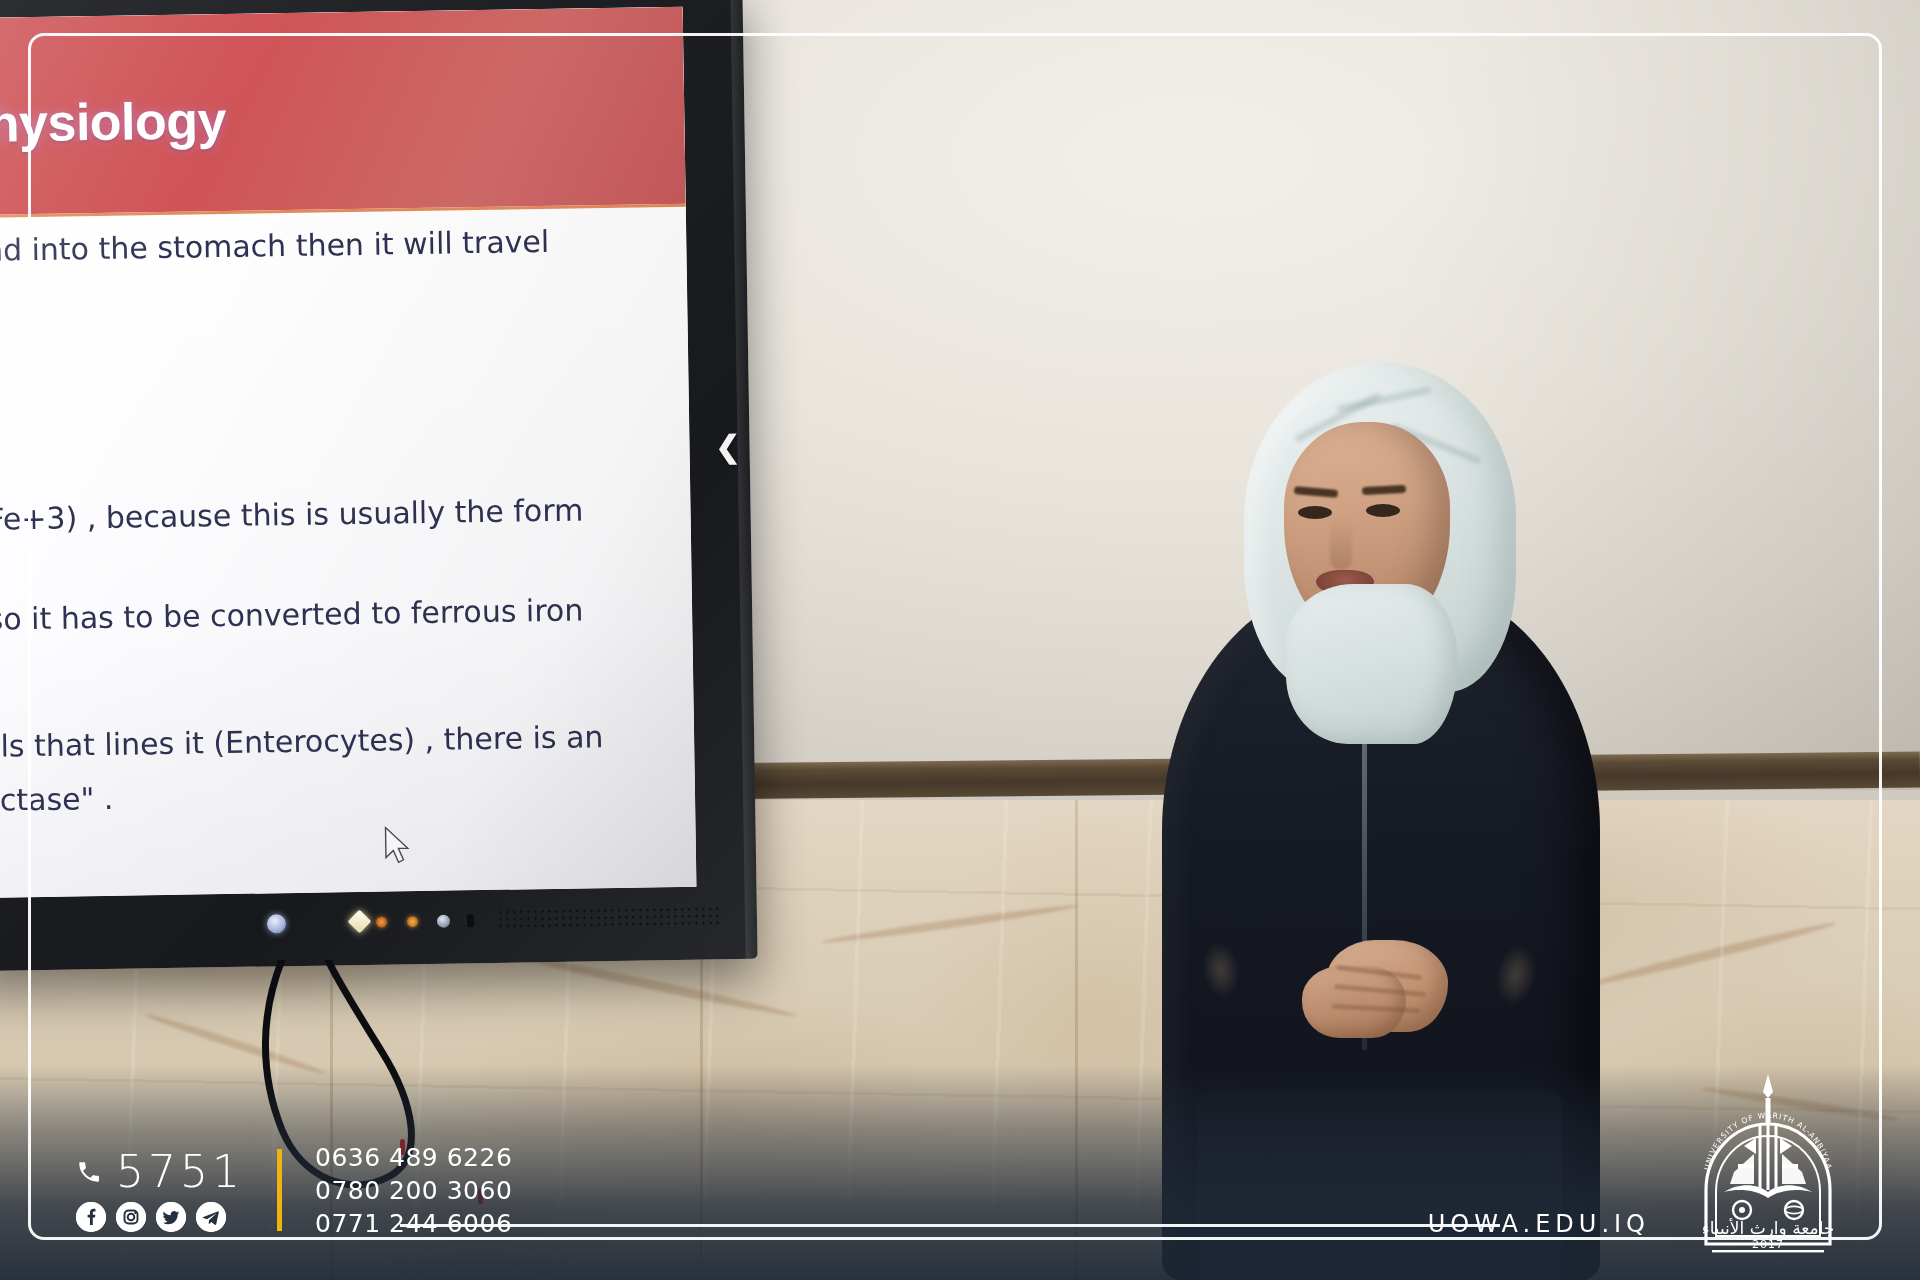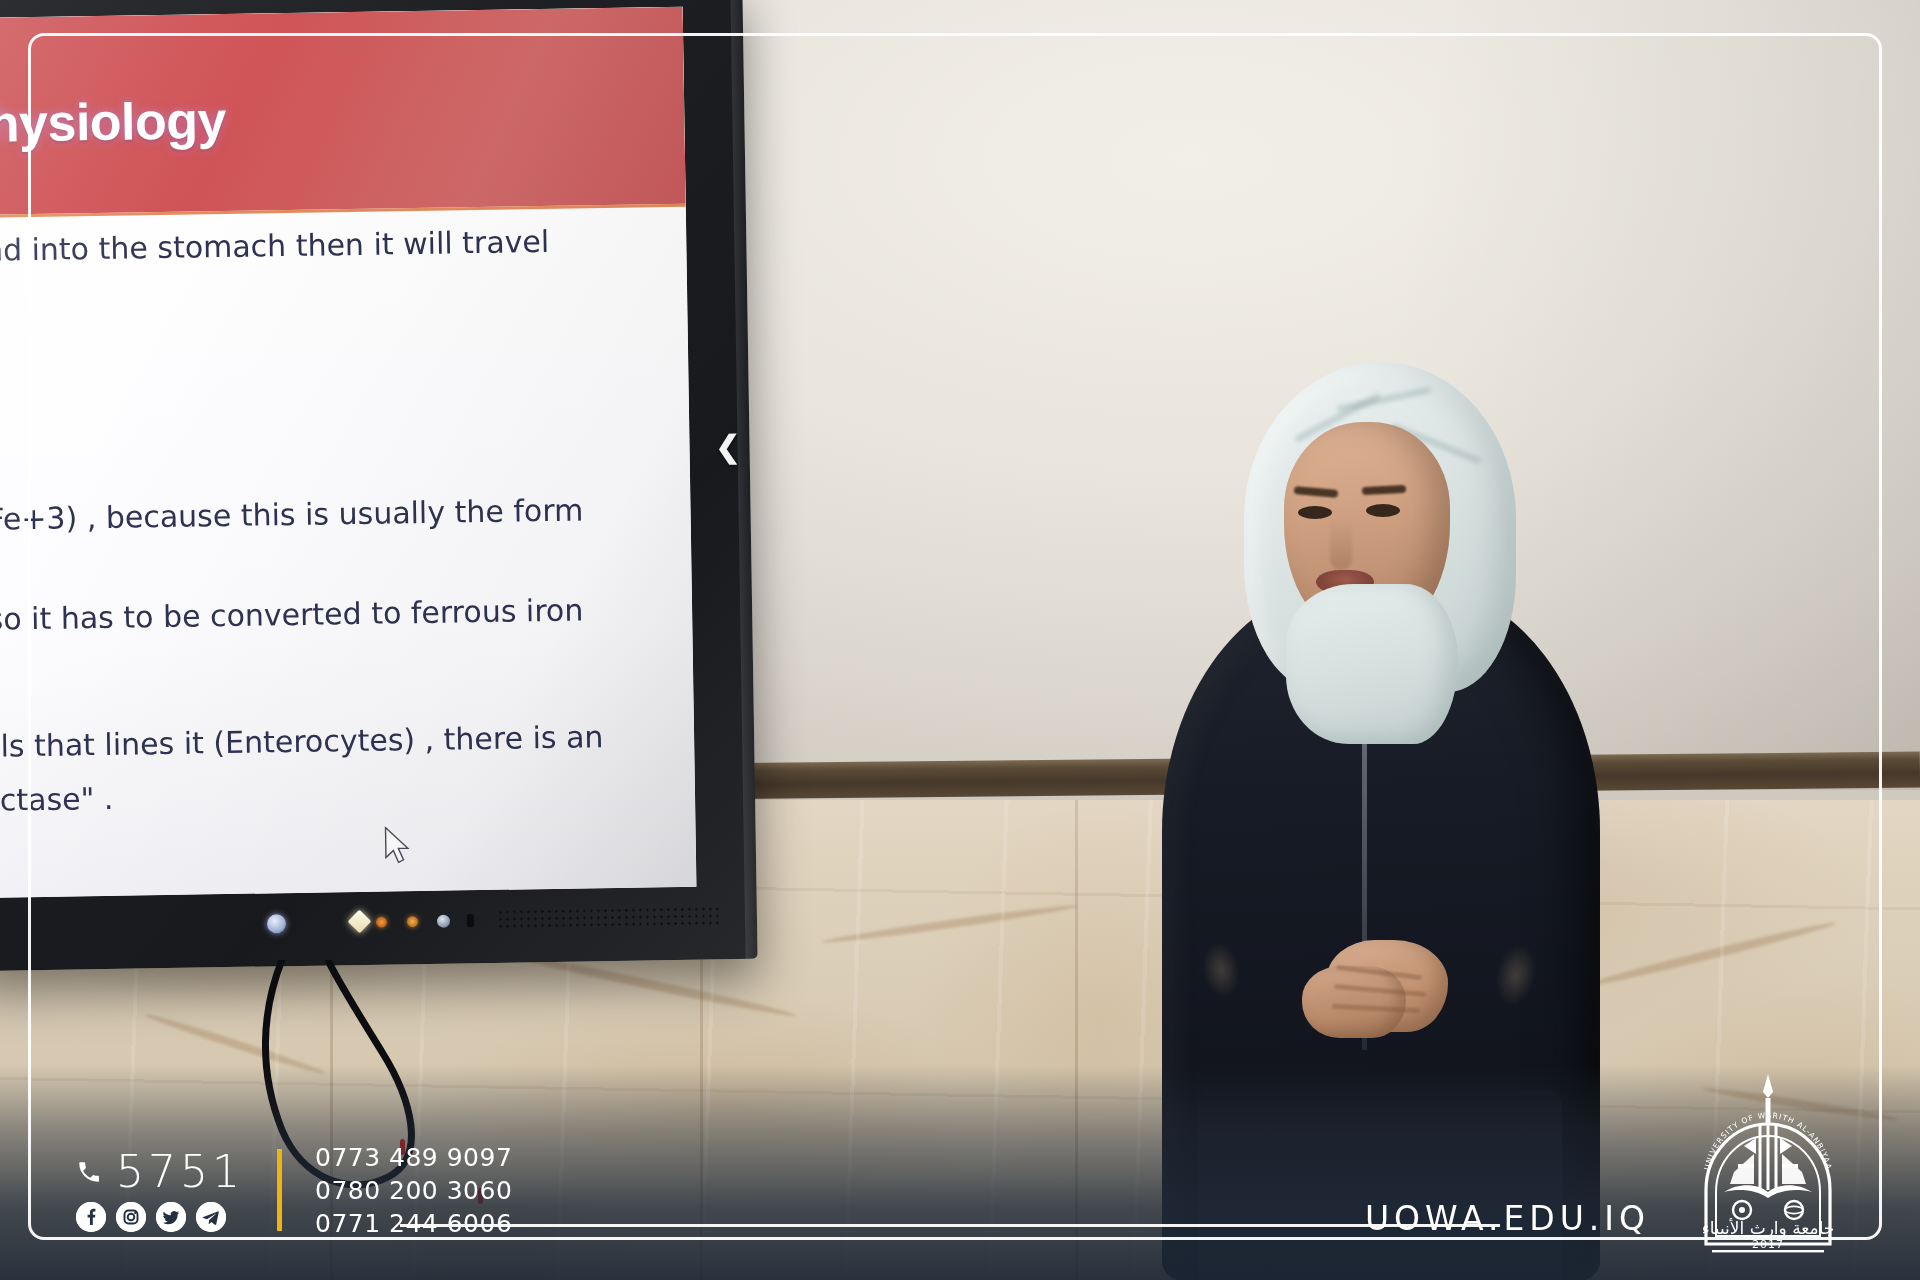--- a/index.html
+++ b/index.html
@@ -307,21 +307,21 @@
   .numbers{
     display:flex; flex-direction:column; gap:4px;
     font-size:25px; font-family:"DejaVu Sans", sans-serif; letter-spacing:.5px;
   }
   .rule{
     position:absolute; left:400px; bottom:53px; width:1100px; height:3px;
     background:rgba(255,255,255,.95);
   }
   .website{
     position:absolute; right:270px; bottom:42px;
-    color:#ffffff; font-size:33px; letter-spacing:5px;
+    color:#ffffff; font-size:24px; letter-spacing:5px;
     font-family:"DejaVu Sans", sans-serif;
   }
   .logo{
     position:absolute; right:68px; bottom:22px; width:168px; height:190px;
   }
 </style>
 </head>
 <body>
 
 <div id="stage">
@@ -449,21 +449,21 @@
             <circle cx="15" cy="15" r="15" fill="#ffffff"></circle>
             <path d="M7.4 14.9l14.3-5.5c.66-.24 1.24.16 1.03 1.16l-2.44 11.5c-.18.81-.66 1.01-1.34.63l-3.7-2.73-1.79 1.72c-.2.2-.36.36-.74.36l.26-3.77 6.86-6.2c.3-.26-.07-.41-.46-.15l-8.48 5.34-3.65-1.14c-.79-.25-.81-.79.17-1.17z" fill="#24303f"></path>
           </svg>
         </span>
       </div>
     </div>
 
     <div class="divider-bar"></div>
 
     <div class="numbers">
-      <span>0773 489 9097</span>
+      <span>0636 489 6226</span>
       <span>0780 200 3060</span>
       <span>0771 244 6006</span>
     </div>
   </div>
 
   <div class="rule"></div>
 
   <div class="website">UOWA.EDU.IQ</div>
 
   <svg class="logo" viewBox="0 0 168 190">

